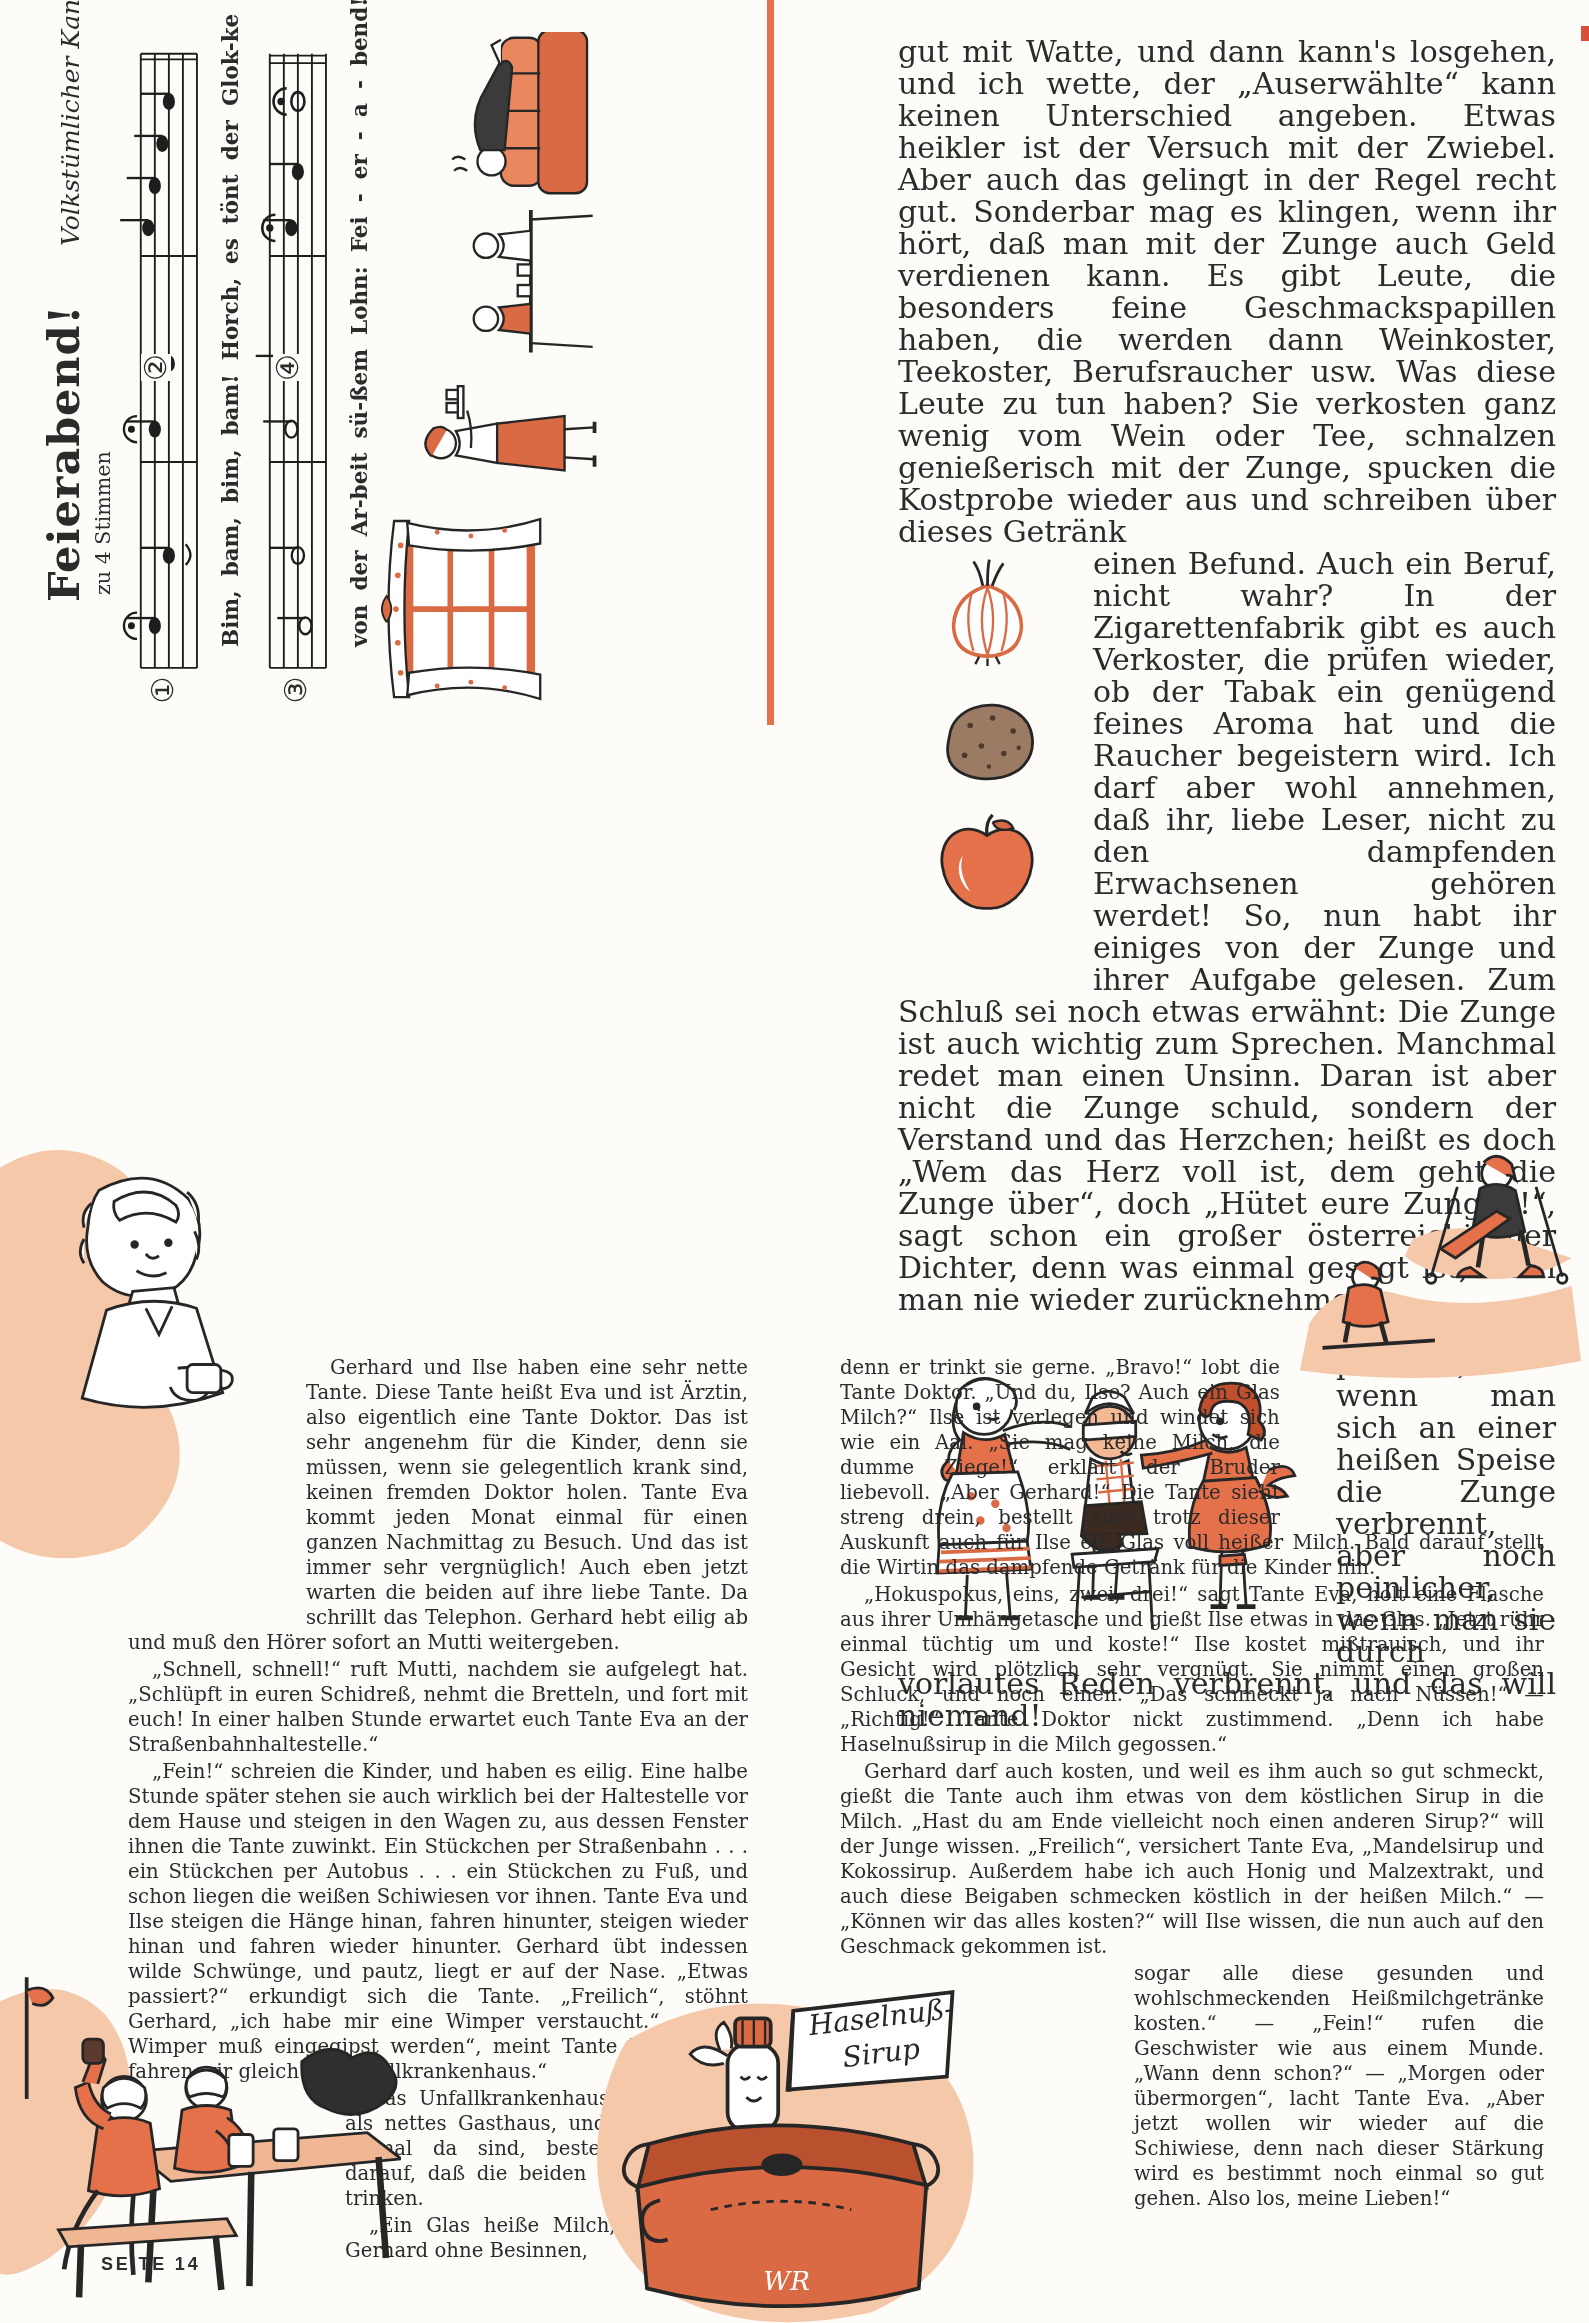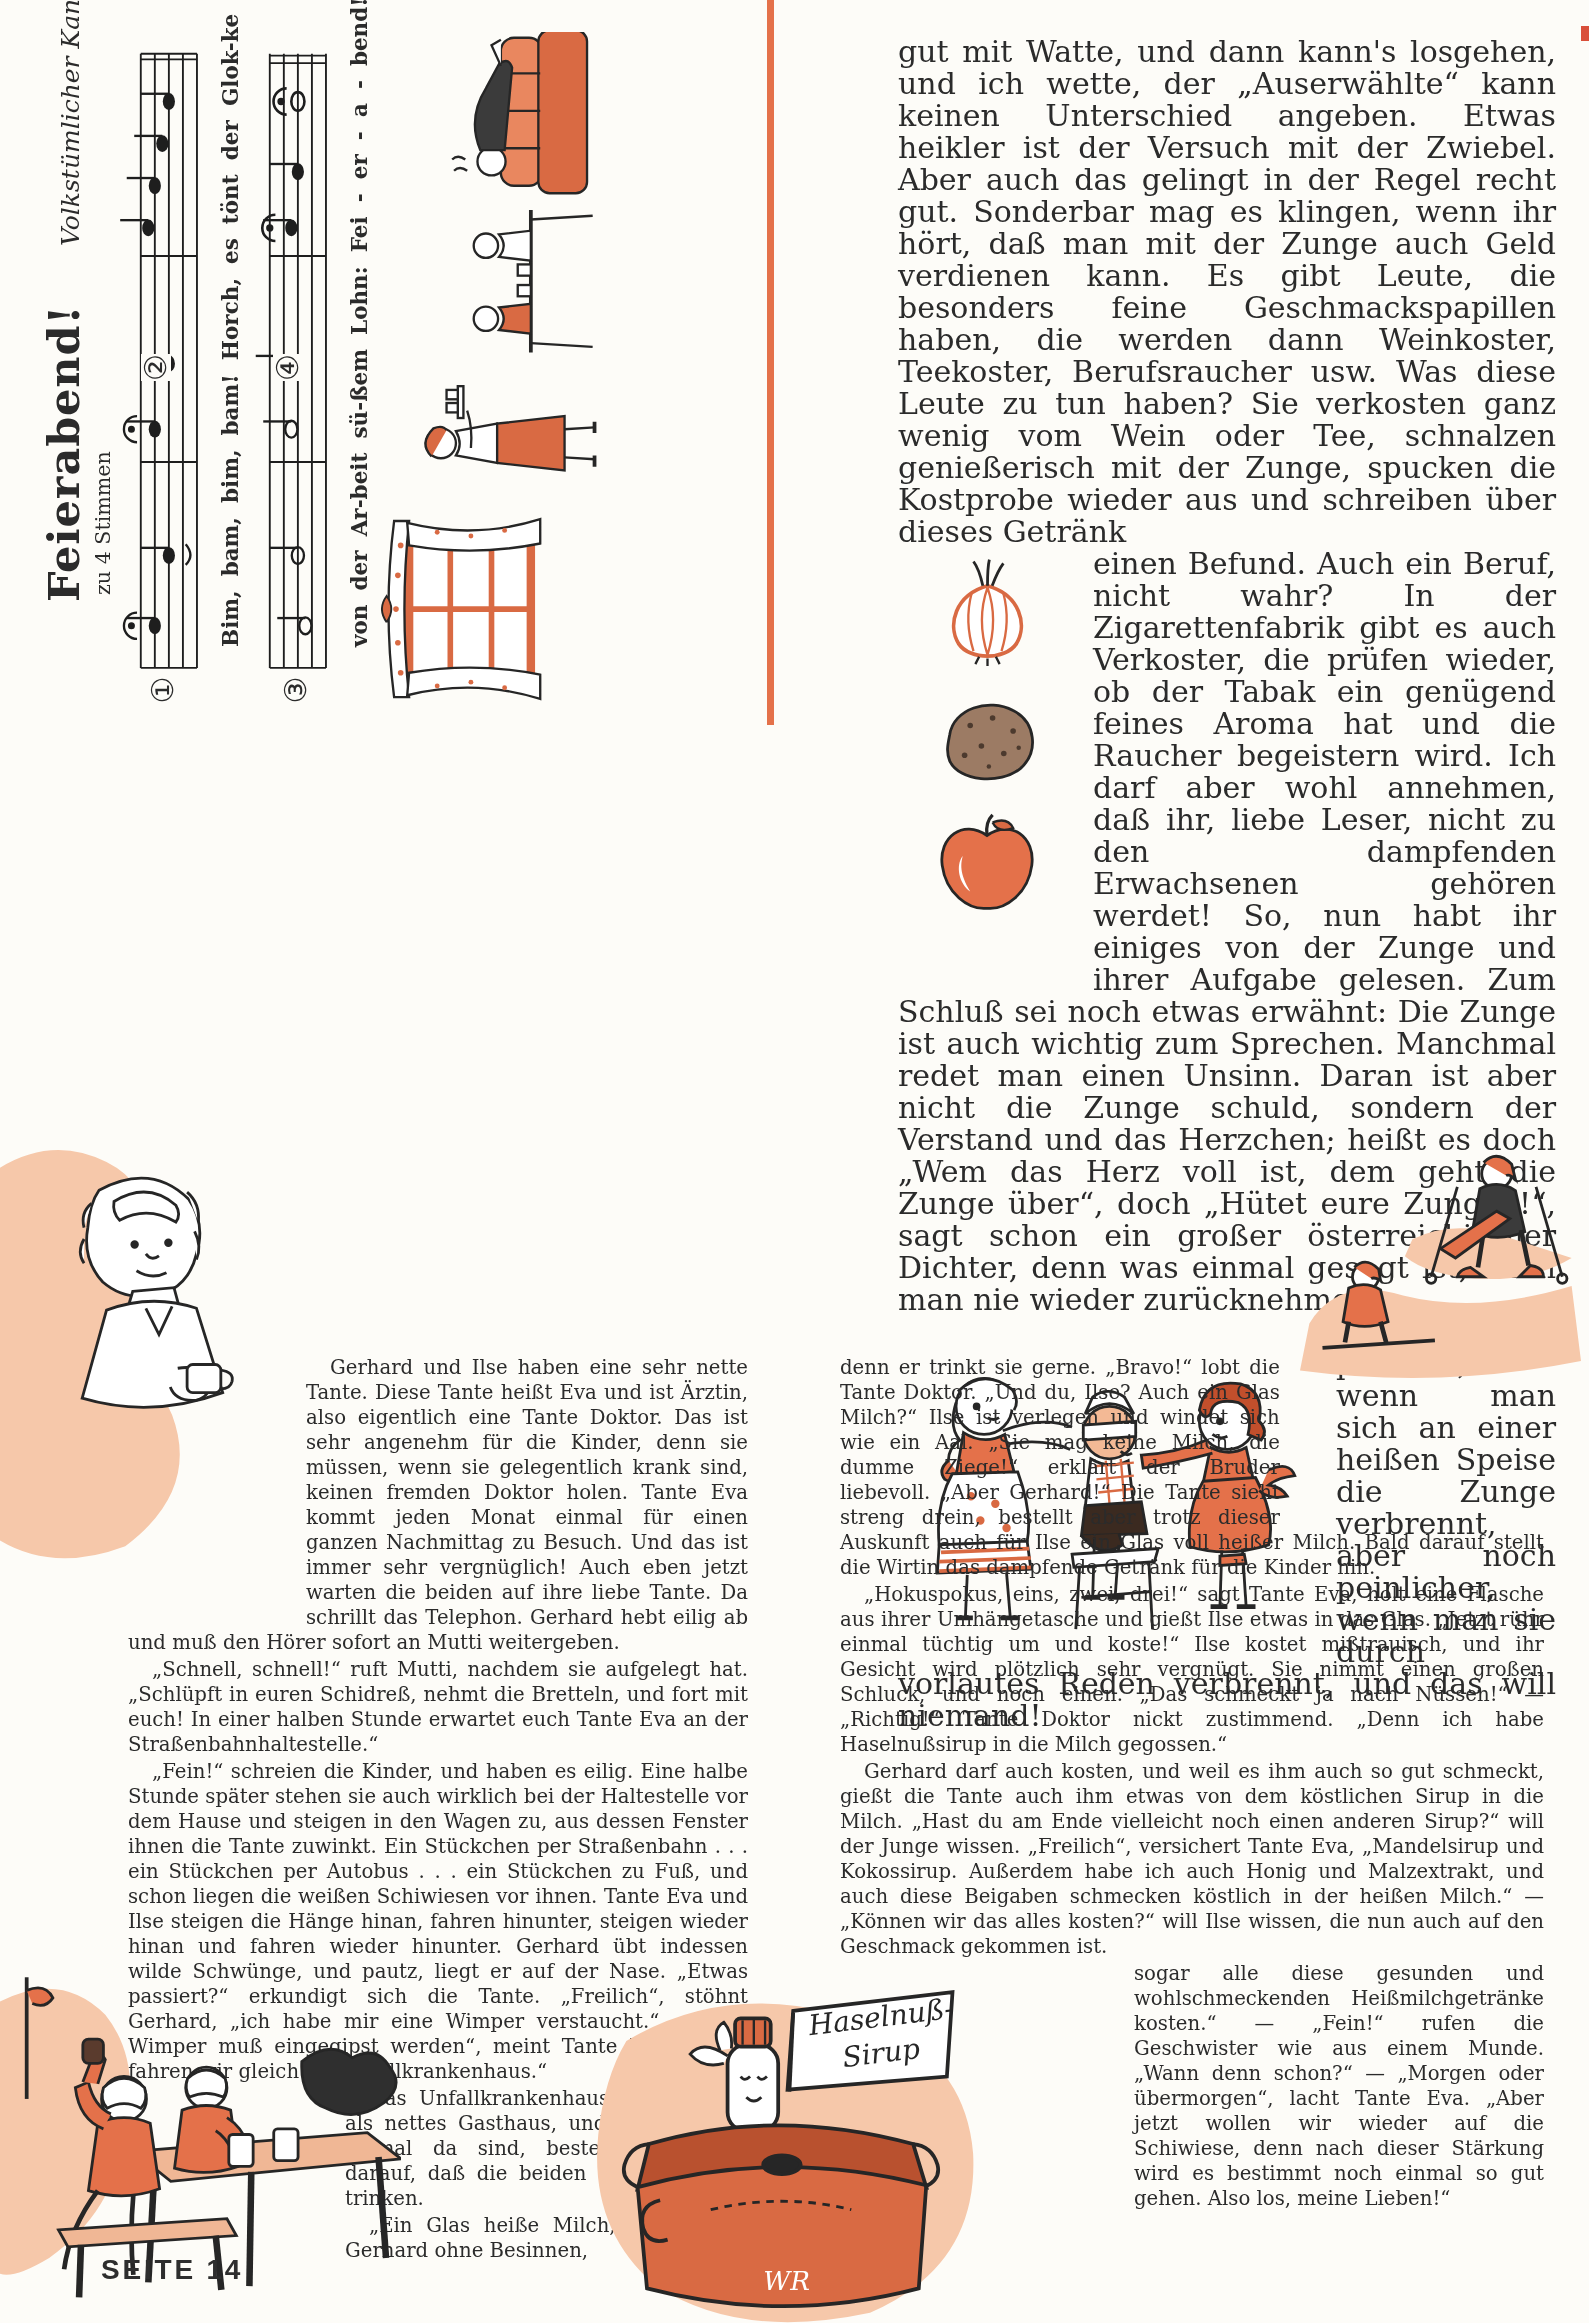--- a/index.html
+++ b/index.html
@@ -39,21 +39,21 @@
   .ocol.right{width:708px;}
   .ocol p{margin:2px;}
   .ind{text-indent:24px;}
   .spacer-nurse{float:left;width:167px;height:255px;margin-right:13px;}
   .spacer-bench{float:left;width:206px;height:358px;margin-right:13px;}
   .spacer-ski{float:right;width:255px;height:157px;margin-left:11.2px;}
   .spacer-bag{float:left;width:283px;height:292px;margin-right:13px;}
 
   .abs-illo{position:absolute;}
   .page-number{position:absolute;left:101px;top:2254px;font-family:"Liberation Sans",sans-serif;
-               font-weight:bold;font-size:28px;letter-spacing:2.8px;color:#2e2e2e;}
+               font-weight:bold;font-size:18px;letter-spacing:2.8px;color:#2e2e2e;}
 </style>
 </head>
 <body>
 
 <div class="page">
 
   <div class="divider"></div>
   <div class="edge-mark"></div>
 
   <div class="music-area">

